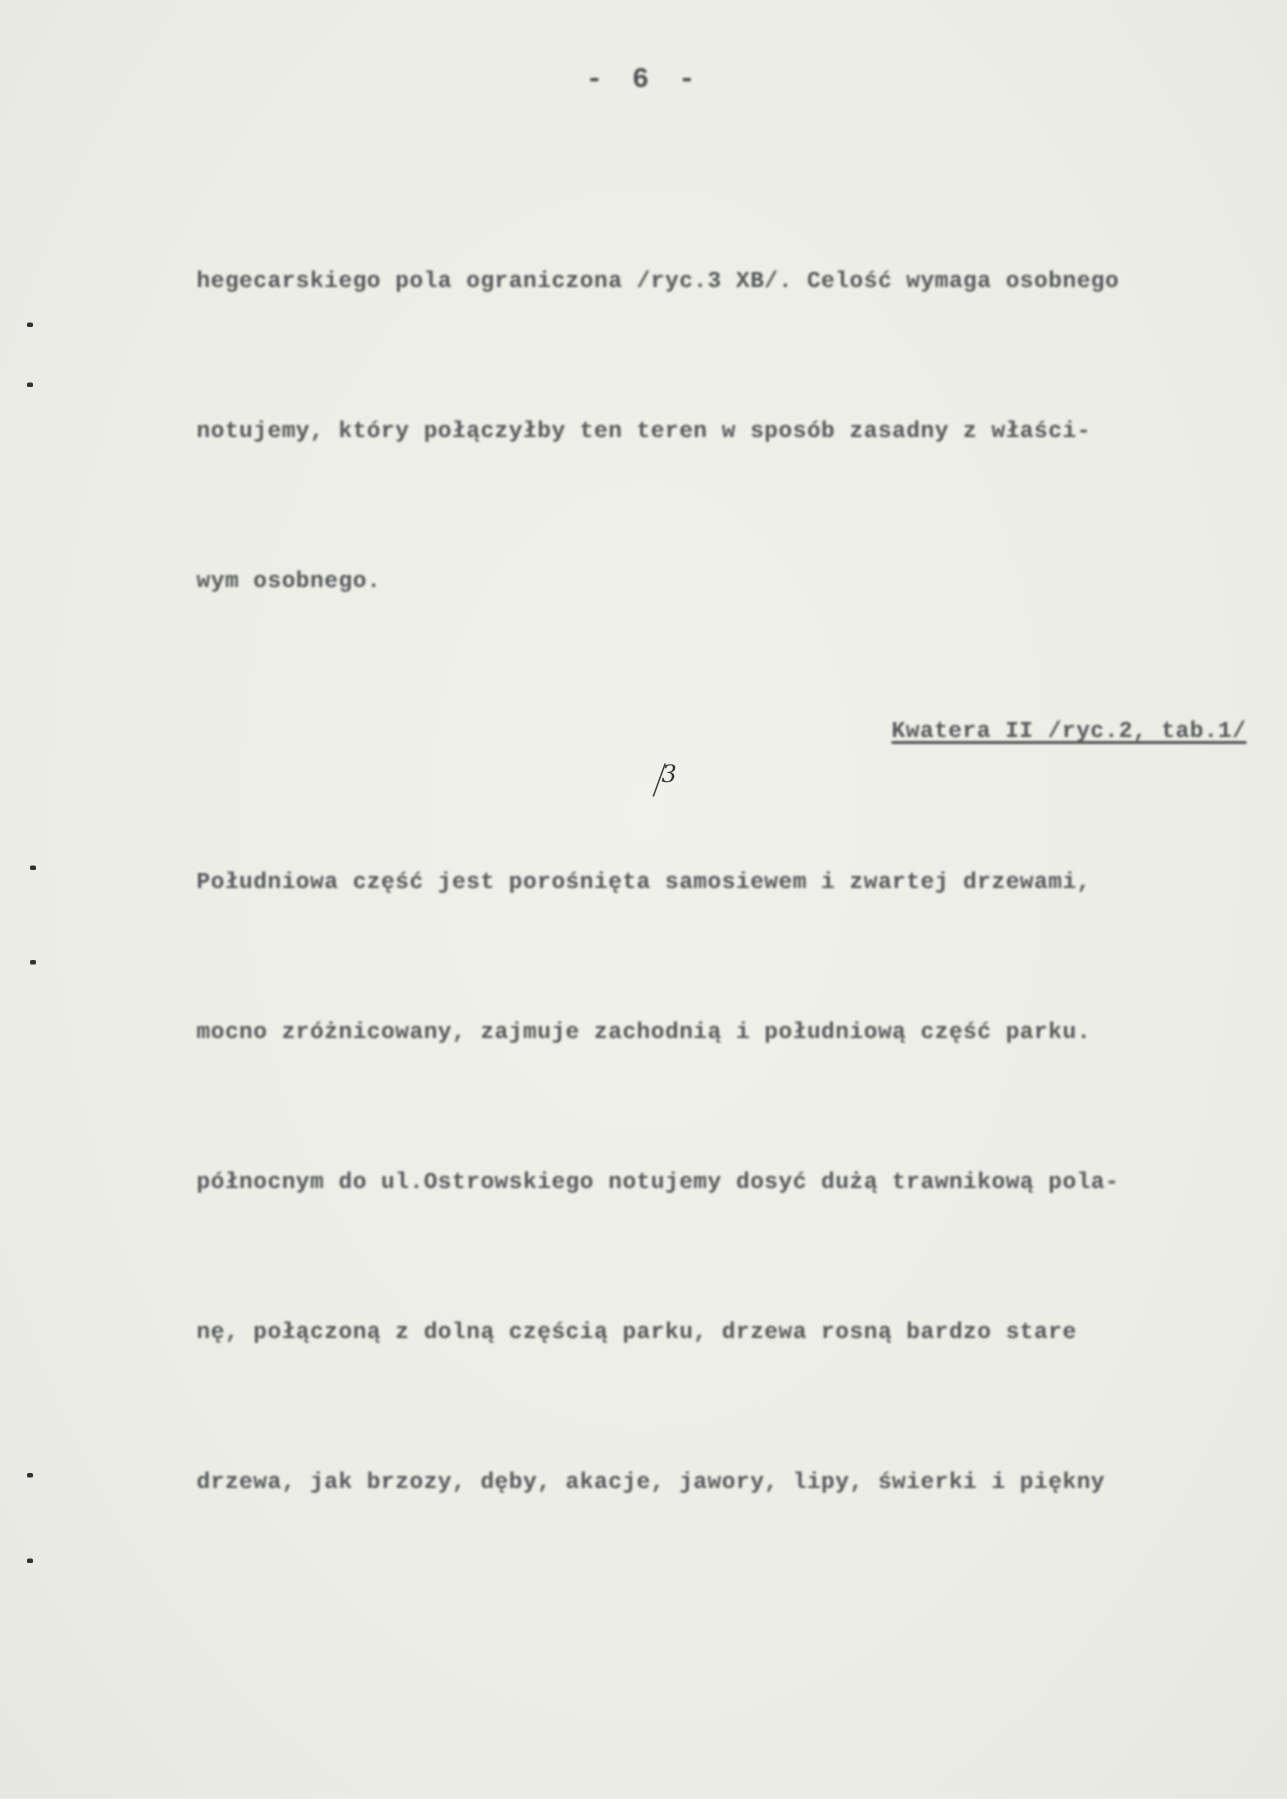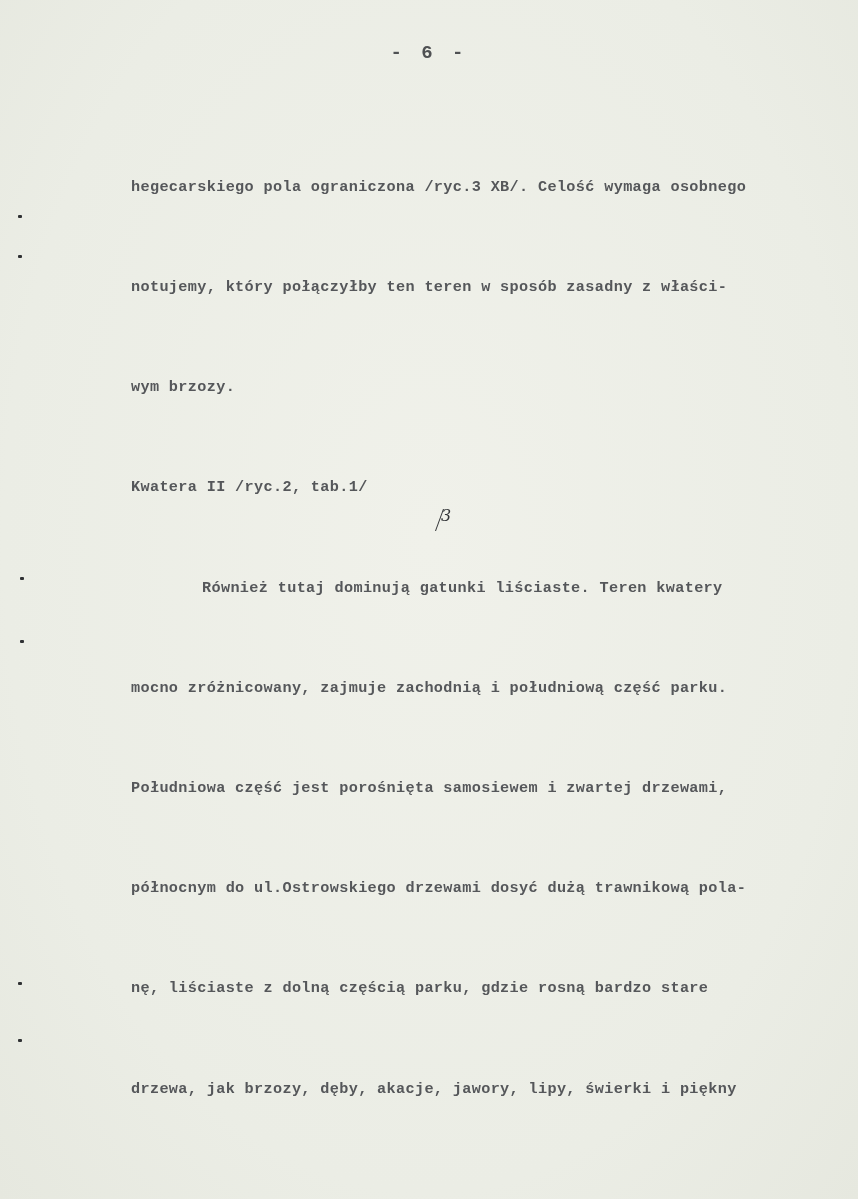--- a/index.html
+++ b/index.html
@@ -41,22 +41,24 @@
       font-size: 15.2px;
       font-weight: bold;
       line-height: 33.4px;
       letter-spacing: 0.35px;
       filter: blur(0.55px);
       white-space: pre;
     }
     .line { display: block; height: 33.4px; }
     .indent { padding-left: 71px; }
     .heading {
+      text-decoration: underline;
       text-underline-offset: 3px;
       text-decoration-thickness: 1.5px;
+      text-align: right;
     }
     .margin-mark {
       position: absolute;
       width: 4px; height: 3px;
       background: #2f3133;
       border-radius: 1px;
     }
     .annotation {
       position: absolute;
       left: 441px;
@@ -78,27 +80,26 @@
 </head>
 <body>
 
 <div class="page">
 
   <div class="page-number">- 6 -</div>
 
   <div class="body-text">
     <span class="line">hegecarskiego pola ograniczona /ryc.3 XB/. Celość wymaga osobnego</span>
     <span class="line">notujemy, który połączyłby ten teren w sposób zasadny z właści-</span>
-    <span class="line">wym brzozy.</span>
+    <span class="line">wym osobnego.</span>
     <span class="line heading">Kwatera II /ryc.2, tab.1/</span>
-    <span class="line indent">Również tutaj dominują gatunki liściaste. Teren kwatery</span>
+    <span class="line">Południowa część jest porośnięta samosiewem i zwartej drzewami,</span>
     <span class="line">mocno zróżnicowany, zajmuje zachodnią i południową część parku.</span>
-    <span class="line">Południowa część jest porośnięta samosiewem i zwartej drzewami,</span>
-    <span class="line">północnym do ul.Ostrowskiego drzewami dosyć dużą trawnikową pola-</span>
-    <span class="line">nę, liściaste z dolną częścią parku, gdzie rosną bardzo stare</span>
+    <span class="line">północnym do ul.Ostrowskiego notujemy dosyć dużą trawnikową pola-</span>
+    <span class="line">nę, połączoną z dolną częścią parku, drzewa rosną bardzo stare</span>
     <span class="line">drzewa, jak brzozy, dęby, akacje, jawory, lipy, świerki i piękny</span>
     
     
     
     
     
     
     
     
     

